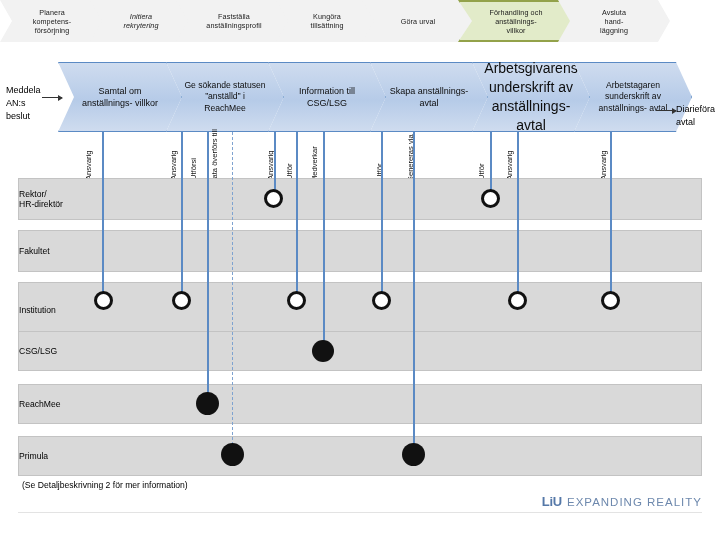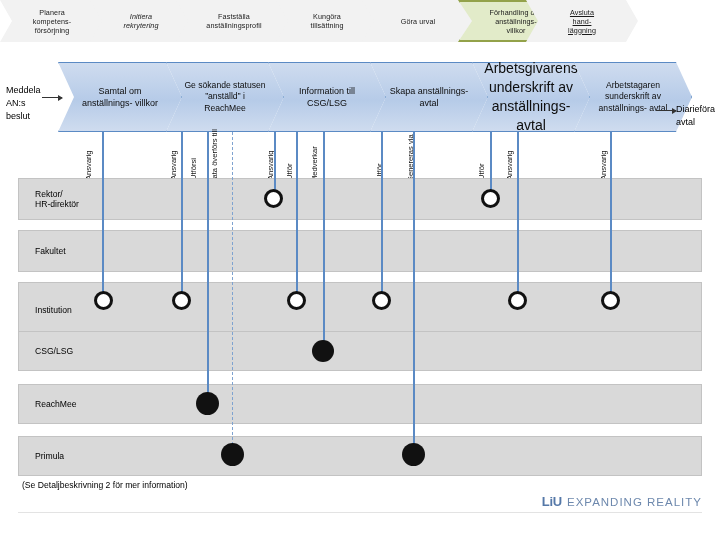--- a/index.html
+++ b/index.html
@@ -80,21 +80,21 @@
   }
 
   
   .lane{
     position:absolute;left:18px;width:684px;height:38px;
     background:#d9d9d9;
     border:1px solid #c3c3c3;
     box-sizing:border-box;
   }
   .lane-label{
-    position:absolute;left:16px;top:50%;transform:translateY(-50%);
+    position:absolute;left:0;top:50%;transform:translateY(-50%);
     font-size:8.6px;color:#000;white-space:nowrap;
   }
 
   
   .vline{position:absolute;width:1.6px;background:#5b8ac4;}
   .vline.dashed{
     background:none;
     border-left:1.6px dashed #7fa3d0;
     width:0;
   }
@@ -166,21 +166,21 @@
         <span>Göra urval</span>
       </div>
     </div>
     <div class="chev1 hl" style="left:458px;width:116px;">
       <div>
         <span>Förhandling och</span>
         <span>anställnings-</span>
         <span>villkor</span>
       </div>
     </div>
-    <div class="chev1" style="left:526px;width:112px;text-decoration:underline;">
+    <div class="chev1" style="left:558px;width:112px;">
       <div>
         <span>Avsluta</span>
         <span>hand-</span>
         <span>läggning</span>
       </div>
     </div>
   </div>
 
   <div class="side-label" style="left:6px;top:84px;width:52px;">
     <span>Meddela</span><br>

